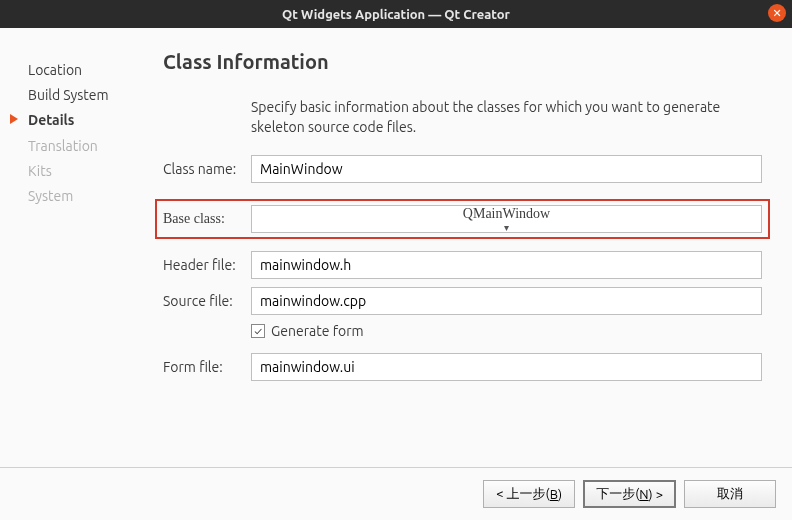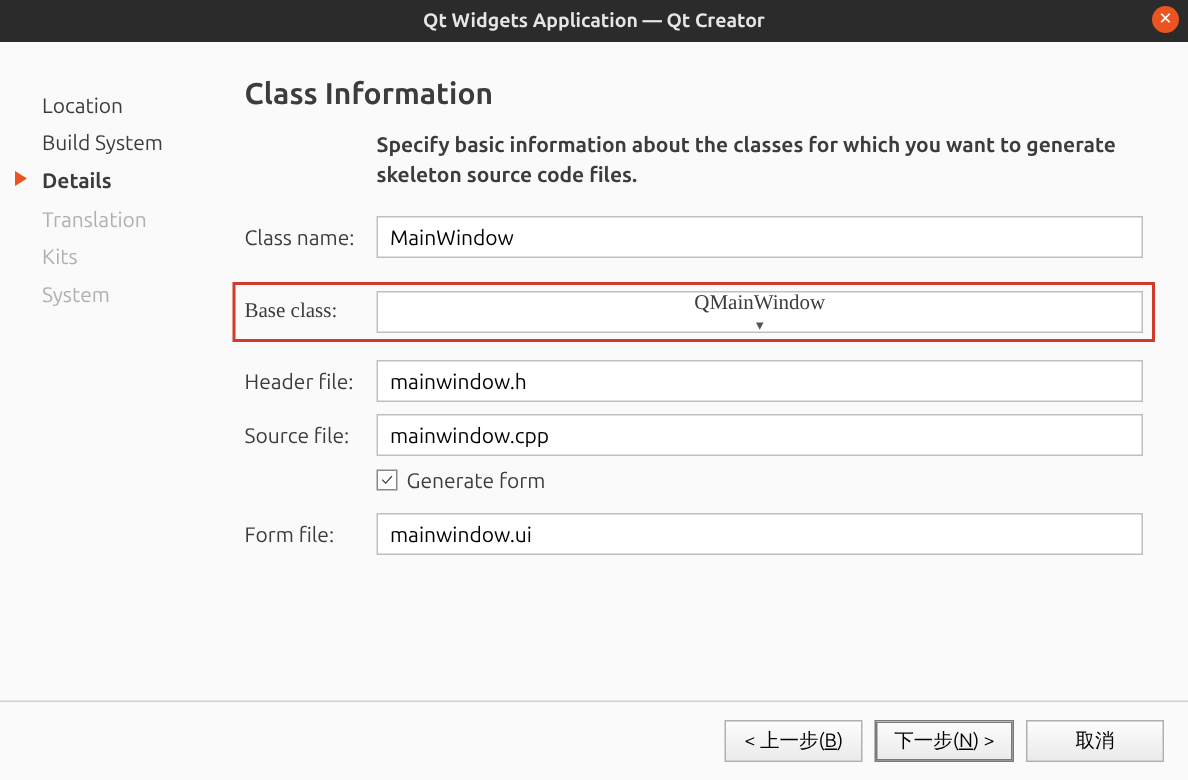--- a/index.html
+++ b/index.html
@@ -71,27 +71,26 @@
     border-bottom: 5px solid transparent;
   }
   .sidebar .step.disabled { color: #b0b0b0; }
   .main {
     flex: 1;
     padding: 22px 30px 0 18px;
   }
   h1 {
     font-size: 20px;
     font-weight: bold;
-    margin-bottom: 14px;
+    margin-bottom: 25px;
   }
   .desc {
     font-size: 14px;
     line-height: 1.4;
     margin: 0 0 18px 88px;
-    font-weight: bold;
   }
   .form-row {
     display: flex;
     align-items: center;
     margin-bottom: 8px;
   }
   .form-row.gap { margin-bottom: 16px; }
   .form-label {
     width: 88px;
     text-align: left;

